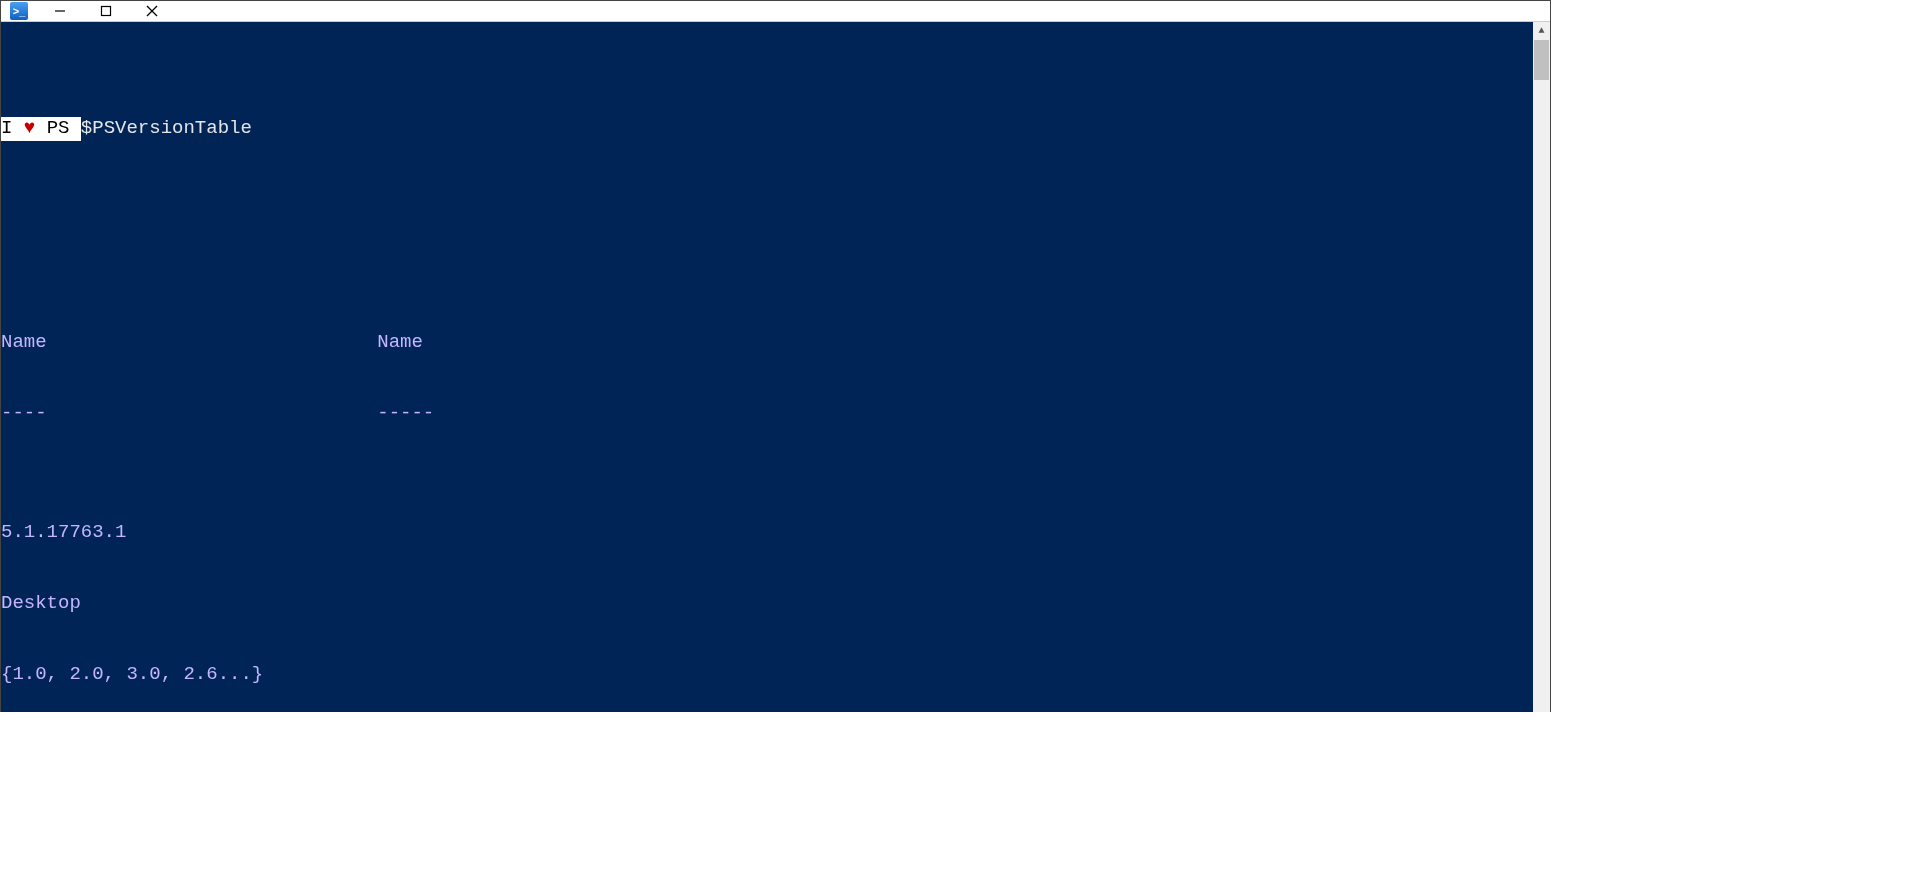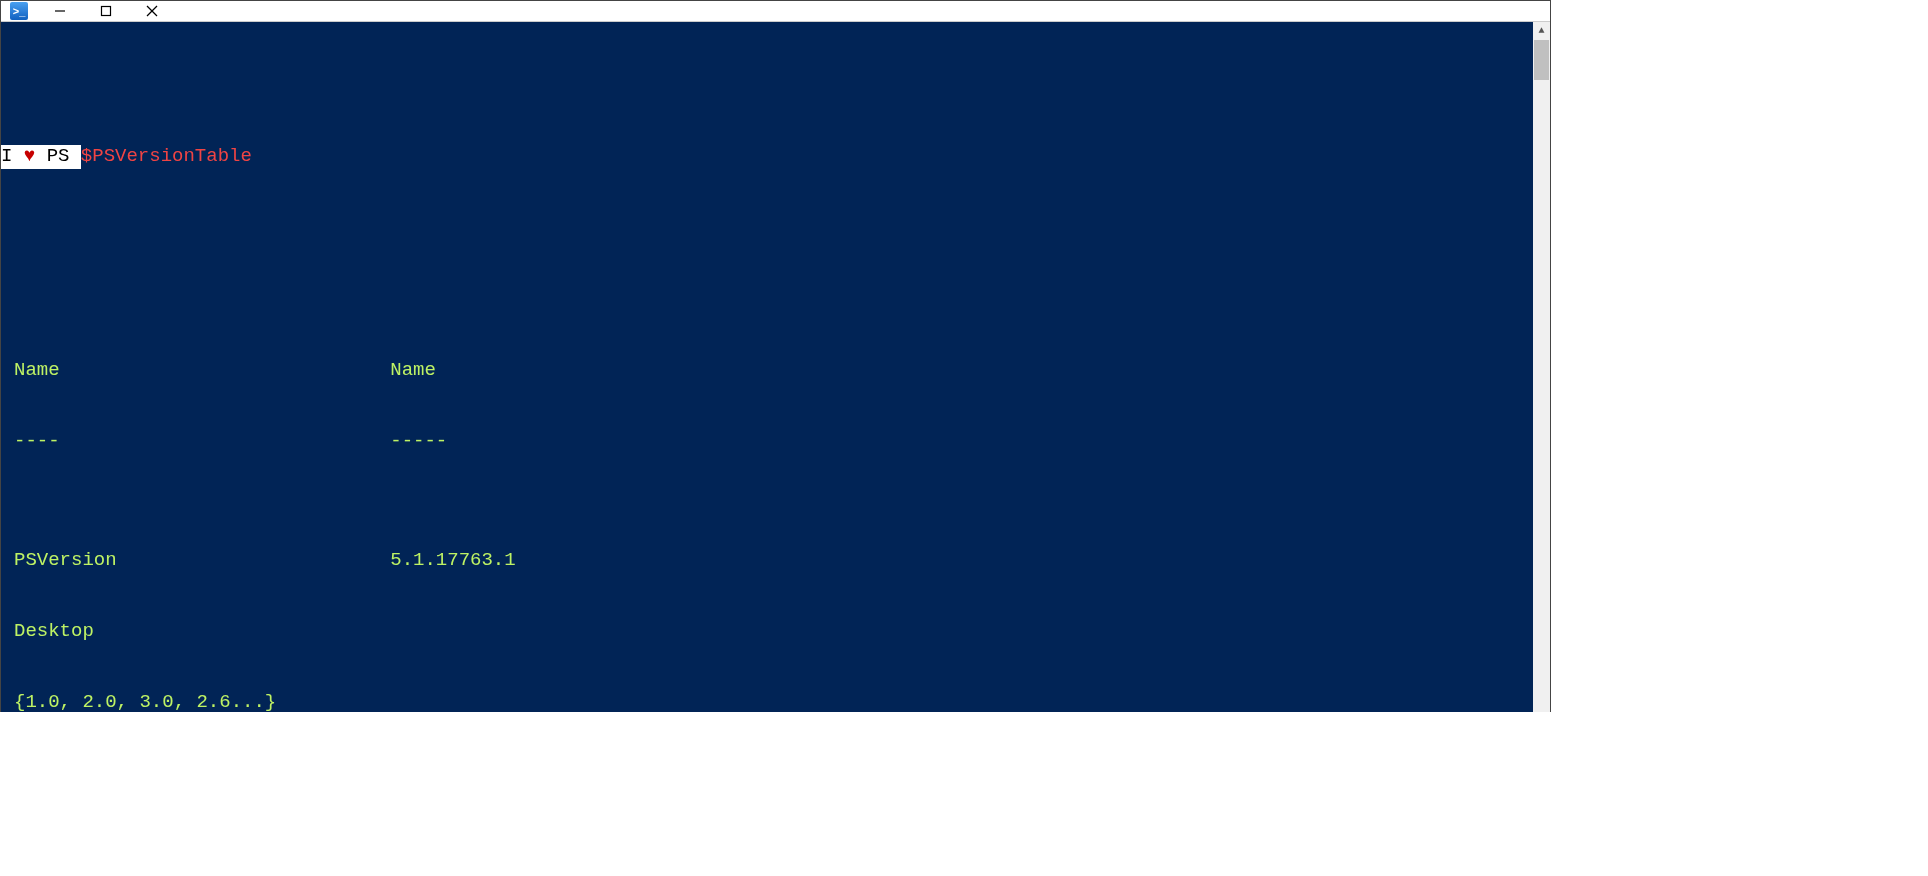--- a/index.html
+++ b/index.html
@@ -102,42 +102,40 @@
       justify-content: center;
       font-size: 10px;
       color: #555;
     }
 
     .vscroll .arrow.top { top: 0; }
 
     .prompt-line {
       display: flex;
       align-items: baseline;
-      margin-top: 28px;
     }
 
     .prompt-badge {
       background: #ffffff;
       color: #000000;
       font-weight: normal;
     }
 
     .heart {
       color: #c60000;
     }
 
     .cmd-green {
-      color: #ef4444;
+      color: #e5e5e5;
     }
 
     .blank { height: 1.25em; }
 
     .output-line {
-      color: #bef264;
-      padding-left: 13px;
+      color: #c4b5fd;
     }
 
     .table-row {
       display: flex;
     }
 
     .table-name {
       width: 33ch;
       display: inline-block;
     }
@@ -198,21 +196,21 @@
       
       <div class="prompt-line"><span class="prompt-badge"><span>I</span> <span class="heart">♥</span> <span>PS</span> </span><span class="cmd-green">$PSVersionTable</span></div>
 
       <div class="blank"></div>
 
       
       <div class="table-row output-line"><span class="table-name">Name</span><span class="table-value">Name</span></div>
       <div class="table-row output-line"><span class="table-name">----</span><span class="table-value">-----</span></div>
 
       
-      <div class="table-row output-line"><span class="table-name">PSVersion</span><span class="table-value">5.1.17763.1</span></div>
+      <div class="table-row output-line"><span class="table-value">5.1.17763.1</span></div>
       <div class="table-row output-line"><span class="table-value">Desktop</span></div>
       <div class="table-row output-line"><span class="table-value">{1.0, 2.0, 3.0, 2.6...}</span></div>
       <div class="table-row output-line"><span class="table-name">BuildVersion</span><span class="table-value">10.0.17763.1</span></div>
       <div class="table-row output-line"><span class="table-name">CLRVersion</span><span class="table-value">4.0.30319.42000</span></div>
       
       
       
 
       
       

